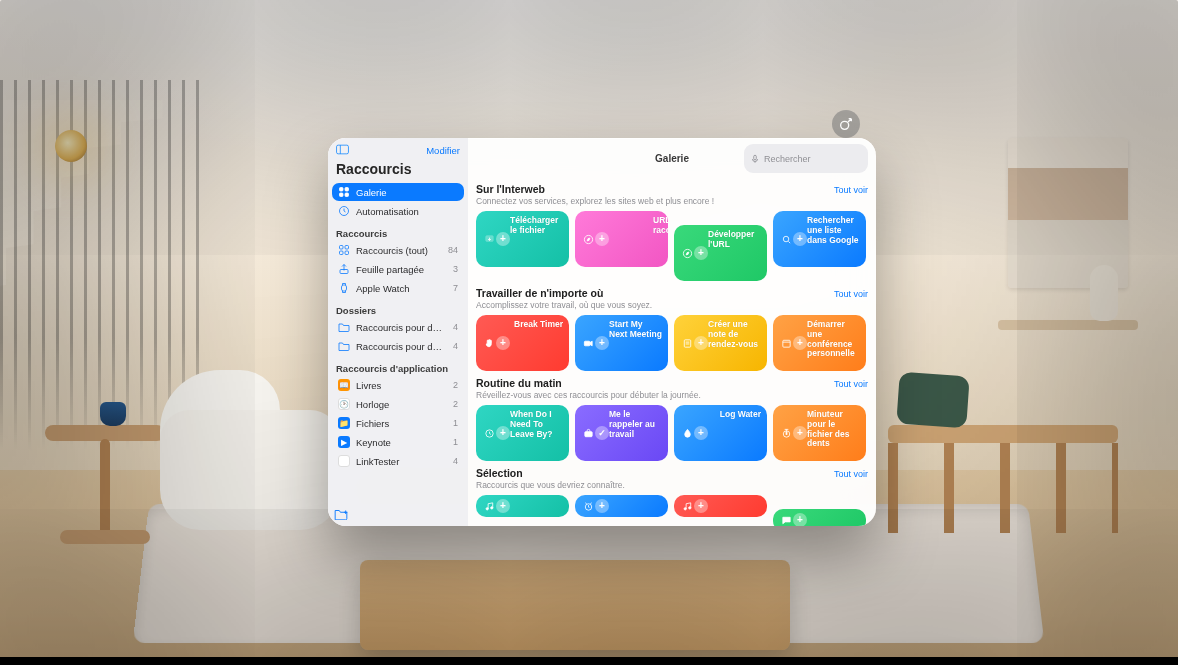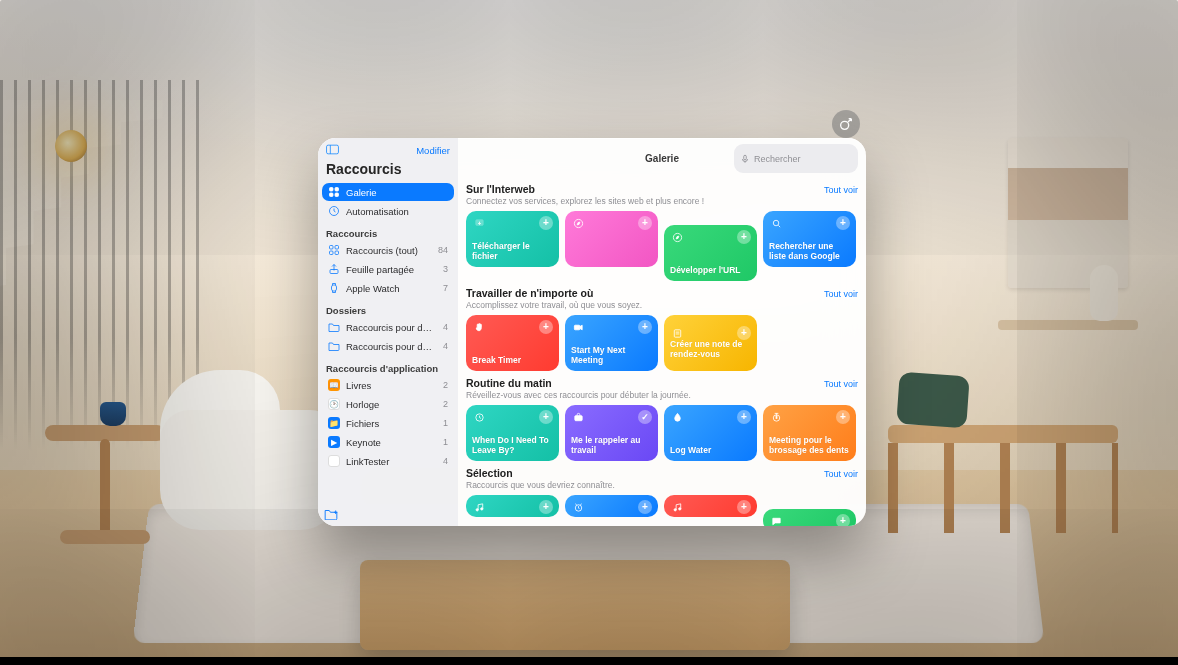--- a/index.html
+++ b/index.html
@@ -47,21 +47,21 @@
   .coffeetable { position:absolute; left: 360px; top: 560px; width: 430px; height: 90px;
     background: linear-gradient(180deg,#e0b986,#cfa36b); border-radius: 8px; box-shadow: 0 12px 24px rgba(0,0,0,.2);}
   .vignette { position:absolute; inset:0; box-shadow: inset 0 0 260px 90px rgba(0,0,0,.38); pointer-events:none; border-radius:2px;}
   .blackbar { position:absolute; left:0; right:0; bottom:0; height: 8px; background:#000;}
 
   .pp-btn { position: absolute; right: 318px; top: 110px; width: 28px; height: 28px; border-radius: 50%;
     background: rgba(120,120,120,.55); display:flex; align-items:center; justify-content:center;}
   .pp-btn svg { width: 16px; height:16px; stroke:#fff; stroke-width:2; fill:none; }
 
   
-  .window { position: absolute; left: 318px; top: 138px; width: 548px; height: 388px;
+  .window { position: absolute; left: 328px; top: 138px; width: 548px; height: 388px;
     border-radius: 18px; background: rgba(255,255,255,.94); backdrop-filter: blur(18px);
     box-shadow: 0 30px 60px rgba(0,0,0,.35), 0 1px 0 rgba(255,255,255,.8) inset;
     display: flex; overflow: hidden; }
   .sidebar { width: 140px; background: rgba(238,238,241,.86); display:flex; flex-direction:column; font-size: 9.5px; color:#262626; position:relative;}
   .sb-top { display:flex; align-items:center; justify-content:space-between; padding: 6px 8px 2px 8px; }
   .sb-top .panel-icon svg { width:13px; height:11px; stroke:#0a84ff; stroke-width:1.4; fill:none;}
   .sb-top .edit { color:#0a7aff; font-size:9.5px;}
   .sb-title { font-size: 14px; font-weight: 700; padding: 2px 8px 6px; }
   .sb-list { padding: 0 4px; display:flex; flex-direction:column; gap: 1px; }
   .sb-item { display:flex; align-items:center; gap:6px; padding: 3px 6px; border-radius:7px; color:#2c2c2e; cursor:default;}
@@ -84,21 +84,21 @@
   .toolbar .search svg{width:10px;height:10px;stroke:#8c8c91;stroke-width:2;fill:none;}
 
   .content { flex:1; overflow:hidden; padding: 0 8px; }
   .section { margin-top: 6px; }
   .sec-head { display:flex; align-items:baseline; justify-content:space-between; }
   .sec-head h3 { font-size:10.5px; font-weight:700; color:#202020; }
   .sec-head .see-all { font-size:9px; color:#0a7aff; }
   .sec-sub { font-size:8.5px; color:#8e8e93; margin-top:1px; margin-bottom:5px;}
   .cards { display:flex; gap:6px; }
   .card { position:relative; width: 93px; height: 56px; border-radius:10px; padding:5px 6px; color:#fff;
-    display:flex; flex-direction:column; justify-content:space-between; overflow:hidden; cursor:default;}
+    display:flex; flex-direction:row; justify-content:space-between; overflow:hidden; cursor:default;}
   .card.small { height: 22px; } 
   .card .head { display:flex; align-items:center; justify-content:space-between; }
   .card .ico { width:14px; height:14px; border-radius:50%; background:rgba(255,255,255,.0); display:flex; align-items:center; justify-content:center;}
   .card .ico svg { width:11px; height:11px; stroke:#fff; fill:#fff; stroke-width:1.8;}
   .card .add { width:14px; height:14px; border-radius:50%; background:rgba(255,255,255,.35);
     display:flex; align-items:center; justify-content:center; font-size:10px; line-height:1; color:#fff; font-weight:700;}
   .card .add.check::before{content:"✓"; font-size:9px;}
   .card .add.plus::before{content:"+";}
   .card .txt { font-size:8.5px; font-weight:600; line-height:1.15; text-shadow:0 0 1px rgba(0,0,0,.15);}
 
@@ -371,20 +371,32 @@
                   <svg viewBox="0 0 24 24">
                     <rect x="5" y="4" width="14" height="16" rx="2" fill="none" stroke="#fff"></rect>
                     <line x1="8" y1="9" x2="16" y2="9" stroke="#fff"></line>
                     <line x1="8" y1="13" x2="16" y2="13" stroke="#fff"></line>
                   </svg>
                 </span>
                 <span class="add plus"></span>
               </div>
               <div class="txt">Créer une note de rendez-vous</div>
             </div>
+            <div class="card orange">
+              <div class="head">
+                <span class="ico">
+                  <svg viewBox="0 0 24 24">
+                    <rect x="4" y="5" width="16" height="15" rx="2" fill="none" stroke="#fff"></rect>
+                    <line x1="4" y1="9" x2="20" y2="9" stroke="#fff"></line>
+                  </svg>
+                </span>
+                <span class="add plus"></span>
+              </div>
+              <div class="txt">Démarrer une conférence personnelle</div>
+            </div>
           </div>
         </div>
         <div class="section">
           <div class="sec-head">
             <h3>Routine du matin</h3>
             <span class="see-all">Tout voir</span>
           </div>
           <div class="sec-sub">Réveillez-vous avec ces raccourcis pour débuter la journée.</div>
           <div class="cards">
             <div class="card teal">
@@ -426,21 +438,21 @@
               <div class="head">
                 <span class="ico">
                   <svg viewBox="0 0 24 24">
                     <path d="M8 3h8M12 3v3" stroke="#fff"></path>
                     <circle cx="12" cy="13" r="7" fill="none" stroke="#fff"></circle>
                     <rect x="11" y="8" width="2" height="6" fill="#fff"></rect>
                   </svg>
                 </span>
                 <span class="add plus"></span>
               </div>
-              <div class="txt">Meeting pour le brossage des dents</div>
+              <div class="txt">Minuteur pour le fichier des dents</div>
             </div>
           </div>
         </div>
         <div class="section">
           <div class="sec-head">
             <h3>Sélection</h3>
             <span class="see-all">Tout voir</span>
           </div>
           <div class="sec-sub">Raccourcis que vous devriez connaître.</div>
           <div class="cards">

